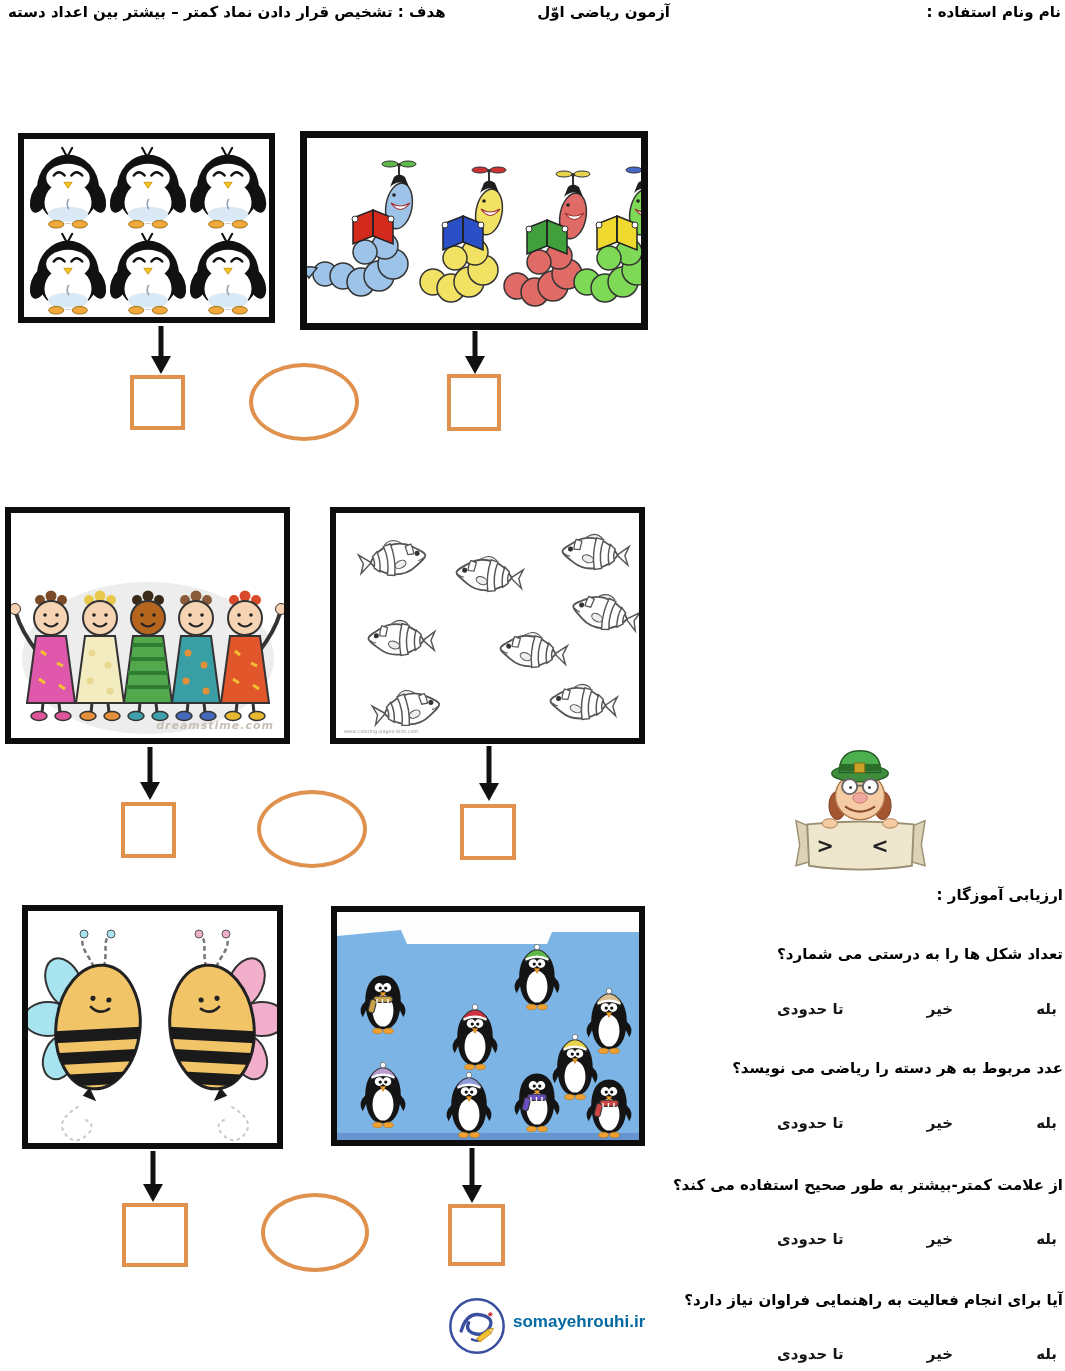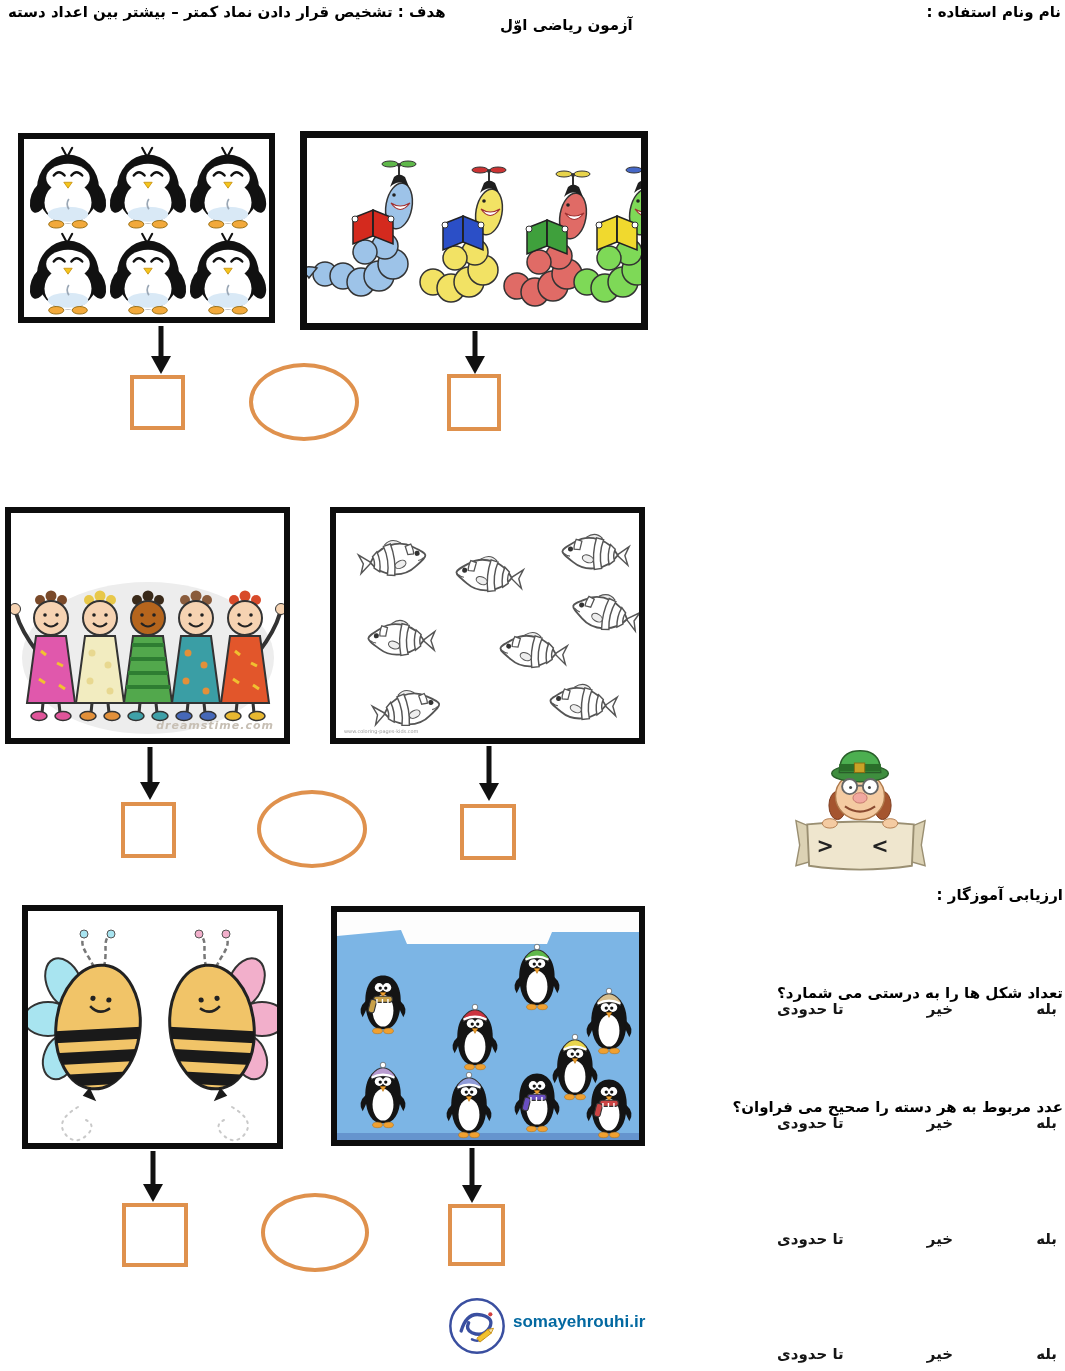--- a/index.html
+++ b/index.html
@@ -5,37 +5,37 @@
   html,body{margin:0;padding:0;background:#fff;}
   .page{position:relative;width:1065px;height:1371px;background:#fff;overflow:hidden;
         font-family:"DejaVu Sans",sans-serif;}
   .abs{position:absolute;}
   .fa{direction:rtl;font-weight:bold;color:#000000;white-space:nowrap;
       font-family:"DejaVu Sans",sans-serif;}
   .hdr{font-size:15px;}
   .imgbox{position:absolute;background:#fff;border:6px solid #0d0d0d;box-sizing:border-box;}
   .sq{position:absolute;border:4px solid #DF914D;background:#fff;box-sizing:border-box;}
   .ov{position:absolute;border:4px solid #DF914D;border-radius:50%;background:#fff;box-sizing:border-box;}
-  .q{position:absolute;right:2px;font-size:15px;margin-top:39px;}
+  .q{position:absolute;right:2px;font-size:15px;}
   .opts{position:absolute;right:8px;width:280px;display:flex;justify-content:space-between;
         direction:rtl;font-size:15px;font-weight:bold;color:#161616;}
   .wm-kids{position:absolute;right:10px;bottom:6px;font-size:11px;color:#C7BFB4;
            font-style:italic;font-weight:bold;letter-spacing:1px;}
   .wm-fish{position:absolute;left:8px;bottom:4px;font-size:5px;color:#9a9a9a;}
   .site{position:absolute;font-size:17px;font-weight:bold;color:#0369a1;
         font-family:"Liberation Sans",sans-serif;}
   svg{display:block;}
 </style>
 </head>
 <body>
 
 <div class="page">
 
   <div class="abs fa hdr" style="left:8px;top:3px">هدف : تشخیص قرار دادن نماد کمتر – بیشتر بین اعداد دسته</div>
-  <div class="abs fa hdr" style="left:500px;top:16px;width:170px;text-align:left">آزمون ریاضی اوّل</div>
+  <div class="abs fa hdr" style="left:500px;top:3px;width:170px;text-align:right">آزمون ریاضی اوّل</div>
   <div class="abs fa hdr" style="right:4px;top:3px">نام ونام استفاده :</div>
 
   <div class="imgbox" style="left:18px;top:133px;width:257px;height:190px">
       <svg width="100%" height="100%" viewBox="0 0 245 178" preserveAspectRatio="xMidYMid meet">
         <g transform="translate(44,50) scale(0.84)">
 <path d="M-2,-40 l-5,-9 M0,-40 l5,-9" stroke="#111" stroke-width="2.5" fill="none" stroke-linecap="round"></path>
 <ellipse cx="-34" cy="10" rx="10" ry="19" fill="#111" transform="rotate(20 -34 10)"></ellipse>
 <ellipse cx="34" cy="10" rx="10" ry="19" fill="#111" transform="rotate(-20 34 10)"></ellipse>
 <ellipse cx="0" cy="0" rx="37" ry="41" fill="#111"></ellipse>
 <ellipse cx="0" cy="-13" rx="26" ry="17" fill="#fff"></ellipse>
@@ -616,33 +616,35 @@
 
   <div class="abs fa" style="right:2px;top:886px;font-size:15px">ارزیابی آموزگار :</div>
 
   <div class="q fa" style="top:945px">تعداد شکل ها را به درستی می شمارد؟</div>
   <div class="opts" style="top:1000px">
     <span>بله</span>
     <span>خیر</span>
     <span>تا حدودی</span>
   </div>
 
-  <div class="q fa" style="top:1059px">عدد مربوط به هر دسته را صحیح می فراوان؟</div>
+  <div class="q fa" style="top:1059px">عدد مربوط به هر دسته را ریاضی می نویسد؟</div>
   <div class="opts" style="top:1114px">
     <span>بله</span>
     <span>خیر</span>
     <span>تا حدودی</span>
   </div>
 
+  <div class="q fa" style="top:1176px">از علامت کمتر-بیشتر به طور صحیح استفاده می کند؟</div>
   <div class="opts" style="top:1230px">
     <span>بله</span>
     <span>خیر</span>
     <span>تا حدودی</span>
   </div>
 
+  <div class="q fa" style="top:1291px">آیا برای انجام فعالیت به راهنمایی فراوان نیاز دارد؟</div>
   <div class="opts" style="top:1345px">
     <span>بله</span>
     <span>خیر</span>
     <span>تا حدودی</span>
   </div>
 
   <svg class="abs" style="left:447px;top:1296px" width="60" height="60" viewBox="0 0 72 72">
     <circle cx="36" cy="36" r="32" fill="#fff" stroke="#3A4FA0" stroke-width="3"></circle>
     <path d="M17,42 Q24,18 42,23 Q57,27 51,38 Q44,50 30,44 Q22,40 26,32" stroke="#3A4FA0" stroke-width="4" fill="none" stroke-linecap="round"></path>
     <path d="M30,52 q8,4 14,-2" stroke="#3A4FA0" stroke-width="3" fill="none" stroke-linecap="round"></path>

